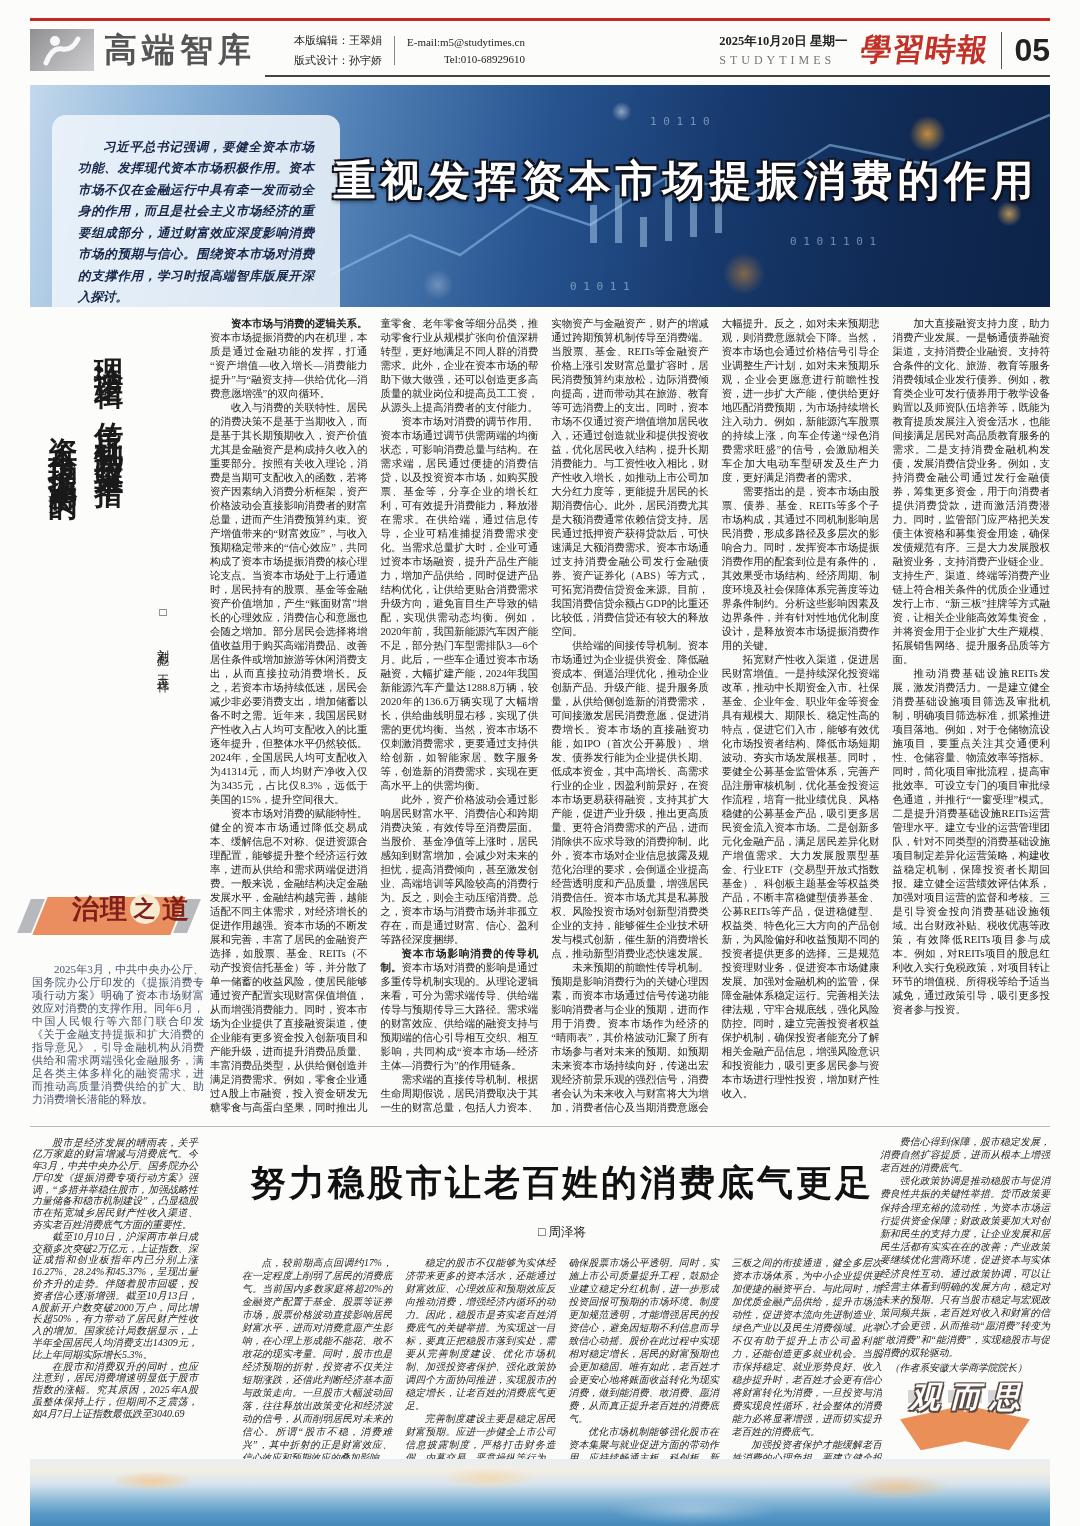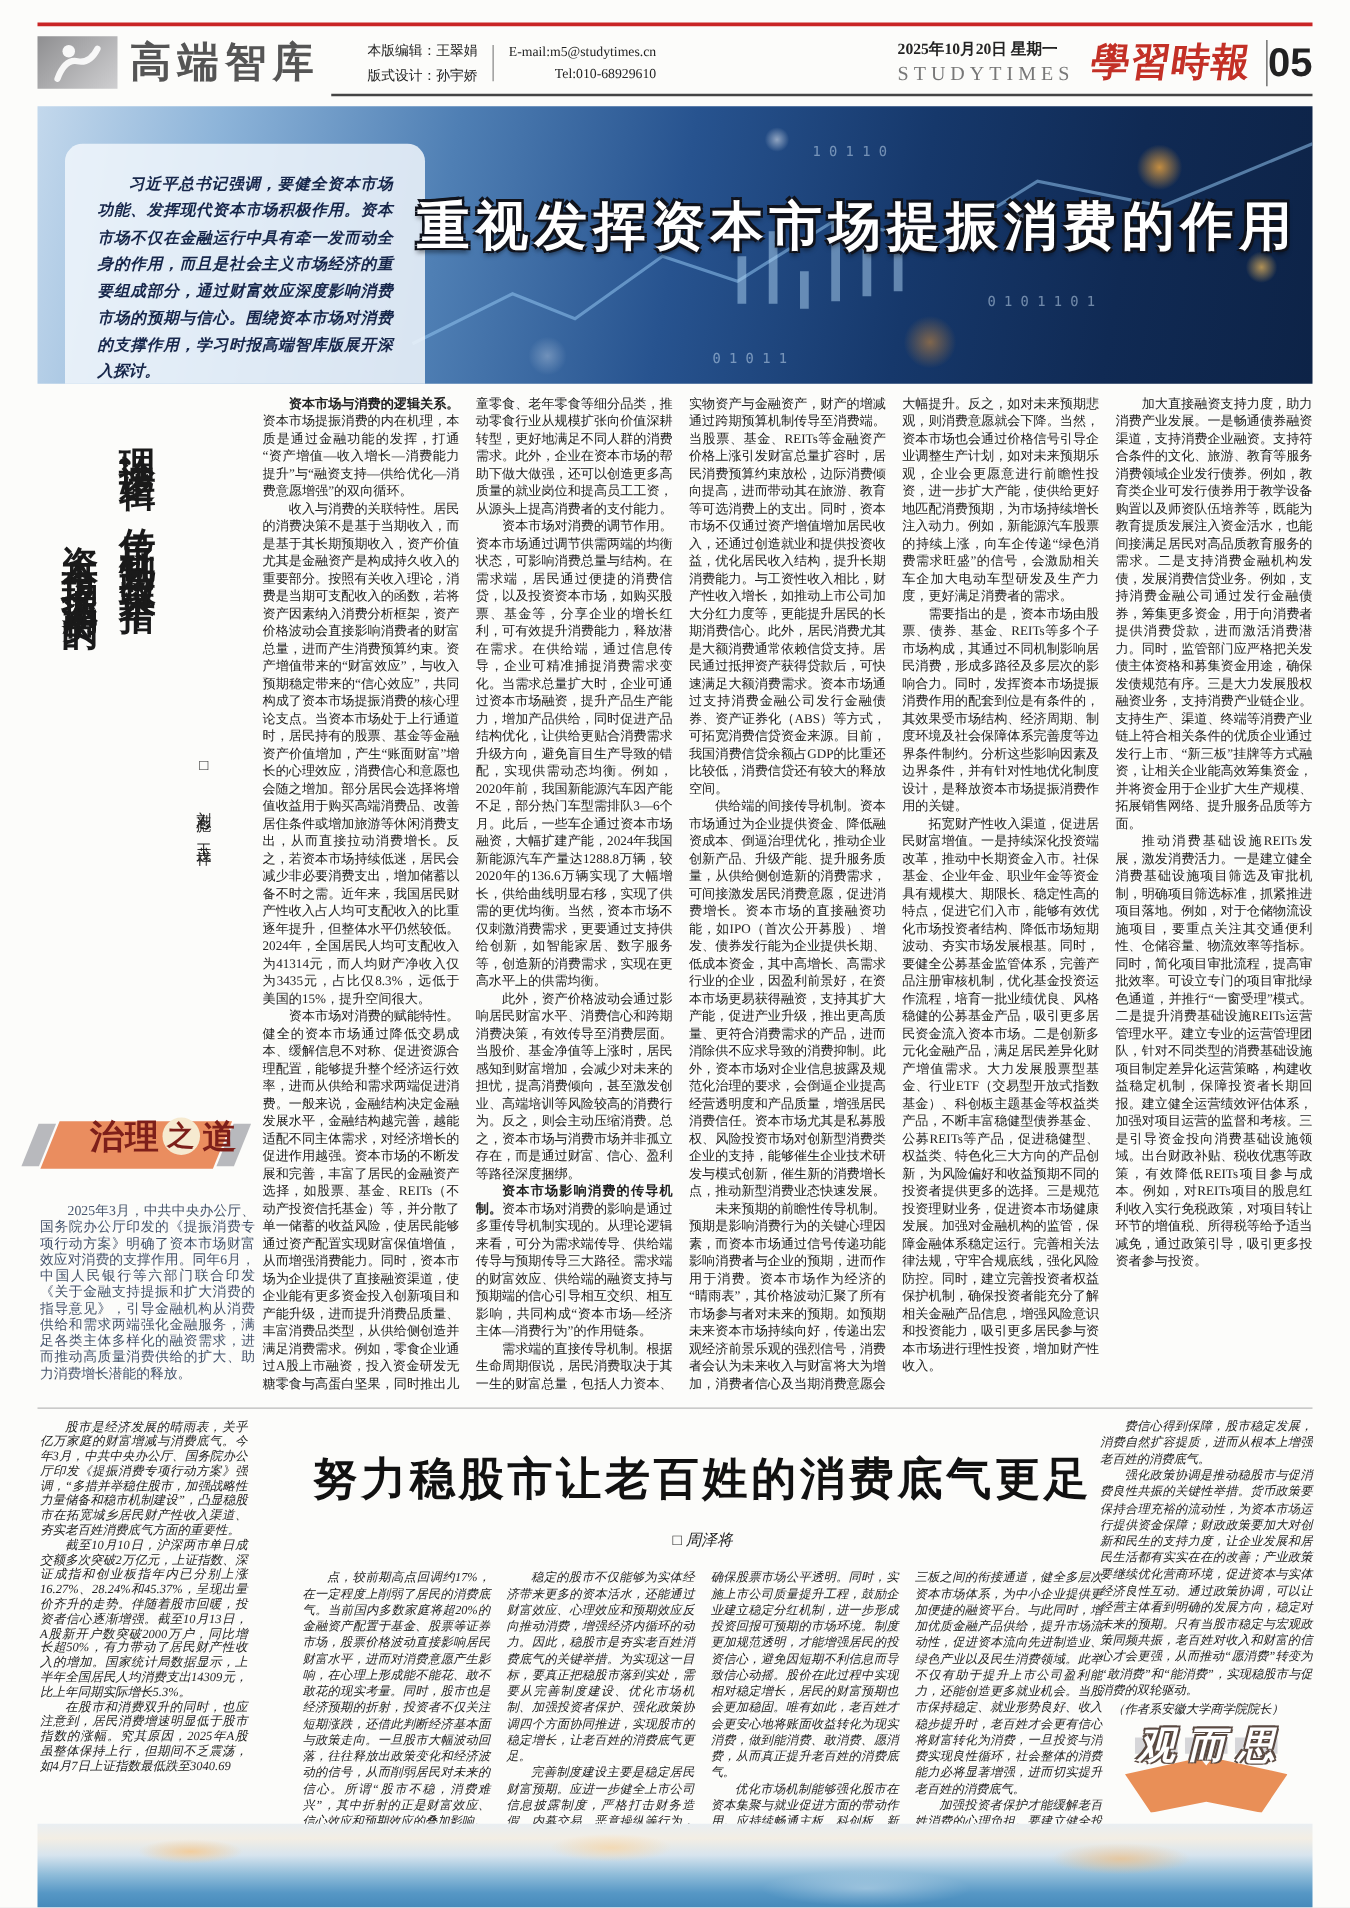--- a/index.html
+++ b/index.html
@@ -12,25 +12,25 @@
   .logo-tile{width:64px;height:42px;background:linear-gradient(135deg,#8f8f91,#cfcfd1);
              display:flex;align-items:center;justify-content:center;flex:0 0 auto;}
   .brand{font-size:33px;font-weight:bold;color:#555;letter-spacing:5px;margin-left:10px;
          font-family:"Liberation Sans","DejaVu Sans",sans-serif;}
   .edit-block{display:flex;align-items:center;margin-left:26px;font-size:11px;color:#222;}
   .edit-col{display:flex;flex-direction:column;gap:5px;padding:0 12px;align-items:flex-end;}
   .edit-col + .edit-col{border-left:1px solid #888;}
   .head-right{margin-left:auto;display:flex;align-items:center;}
   .date-block{text-align:left;margin-right:14px;}
   .date-line{font-size:12.5px;font-weight:bold;}
-  .paper-en{font-size:16px;letter-spacing:4px;color:#777;margin-top:3px;}
+  .paper-en{font-size:12px;letter-spacing:4px;color:#777;margin-top:3px;}
   .paper-cn{font-size:31px;font-weight:bold;color:#c33026;transform:skewX(-8deg);
             letter-spacing:1px;margin-right:12px;}
   .page-no{font-size:32px;font-weight:bold;color:#222;border-left:1.5px solid #555;
-           padding-left:0;font-family:"Liberation Sans","DejaVu Sans",sans-serif;}
+           padding-left:12px;font-family:"Liberation Sans","DejaVu Sans",sans-serif;}
   .head-underline{height:1.5px;background:#444;margin-left:235px;}
   
   .hero{position:relative;height:222px;margin-top:8px;overflow:hidden;
         background:linear-gradient(100deg,#c3d8ec 0%,#8db4d9 14%,#4f7fb4 32%,#27538f 50%,#16386b 68%,#102a54 84%,#0d2347 100%);}
   .hero::before{content:"";position:absolute;inset:0;
         background:
          radial-gradient(circle 26px at 88% 22%,rgba(240,166,60,.8),rgba(240,166,60,0) 70%),
          radial-gradient(circle 18px at 96% 58%,rgba(245,190,90,.7),rgba(245,190,90,0) 70%),
          radial-gradient(circle 30px at 70% 85%,rgba(235,150,50,.5),rgba(235,150,50,0) 70%),
          radial-gradient(circle 14px at 58% 12%,rgba(255,255,255,.5),rgba(255,255,255,0) 70%),
@@ -71,21 +71,21 @@
   .a1-body p b{font-weight:bold;}
   
   .divider{height:1px;background:#b9b9b9;margin-top:9px;}
   
   .bottom{position:relative;height:402px;margin-top:4px;}
   .b-left{position:absolute;left:2px;top:6px;width:166px;font-size:10px;line-height:11.8px;
           font-style:italic;color:#222;text-align:justify;}
   .b-left p{margin:0;text-indent:2em;}
   .b-center{position:absolute;left:212px;top:0;width:640px;}
   .b-headline{margin-top:28px;text-align:center;font-size:36px;font-weight:bold;letter-spacing:3px;color:#111;white-space:nowrap;}
-  .b-author{margin-top:16px;text-align:center;font-size:12.5px;color:#222;font-style:italic;}
+  .b-author{margin-top:16px;text-align:center;font-size:12.5px;color:#222;}
   .b-cols{margin-top:15px;height:214px;column-count:4;column-gap:13px;column-fill:auto;
           font-size:9.8px;line-height:13px;font-style:italic;text-align:justify;overflow:hidden;}
   .b-cols p{margin:0;text-indent:2em;}
   .b-right{position:absolute;right:0;top:4px;width:170px;font-size:9.8px;line-height:13.2px;
            font-style:italic;text-align:justify;color:#222;}
   .b-right p{margin:0;text-indent:2em;}
   .b-right p.note{text-indent:1em;margin-top:2px;}
   .think-stamp{position:relative;width:136px;margin:16px auto 0;height:62px;}
   .book{position:absolute;left:3px;top:16px;width:130px;height:44px;background:#e98f57;
         clip-path:polygon(0 30%,46% 0,50% 14%,54% 0,100% 30%,84% 100%,50% 80%,16% 100%);}

